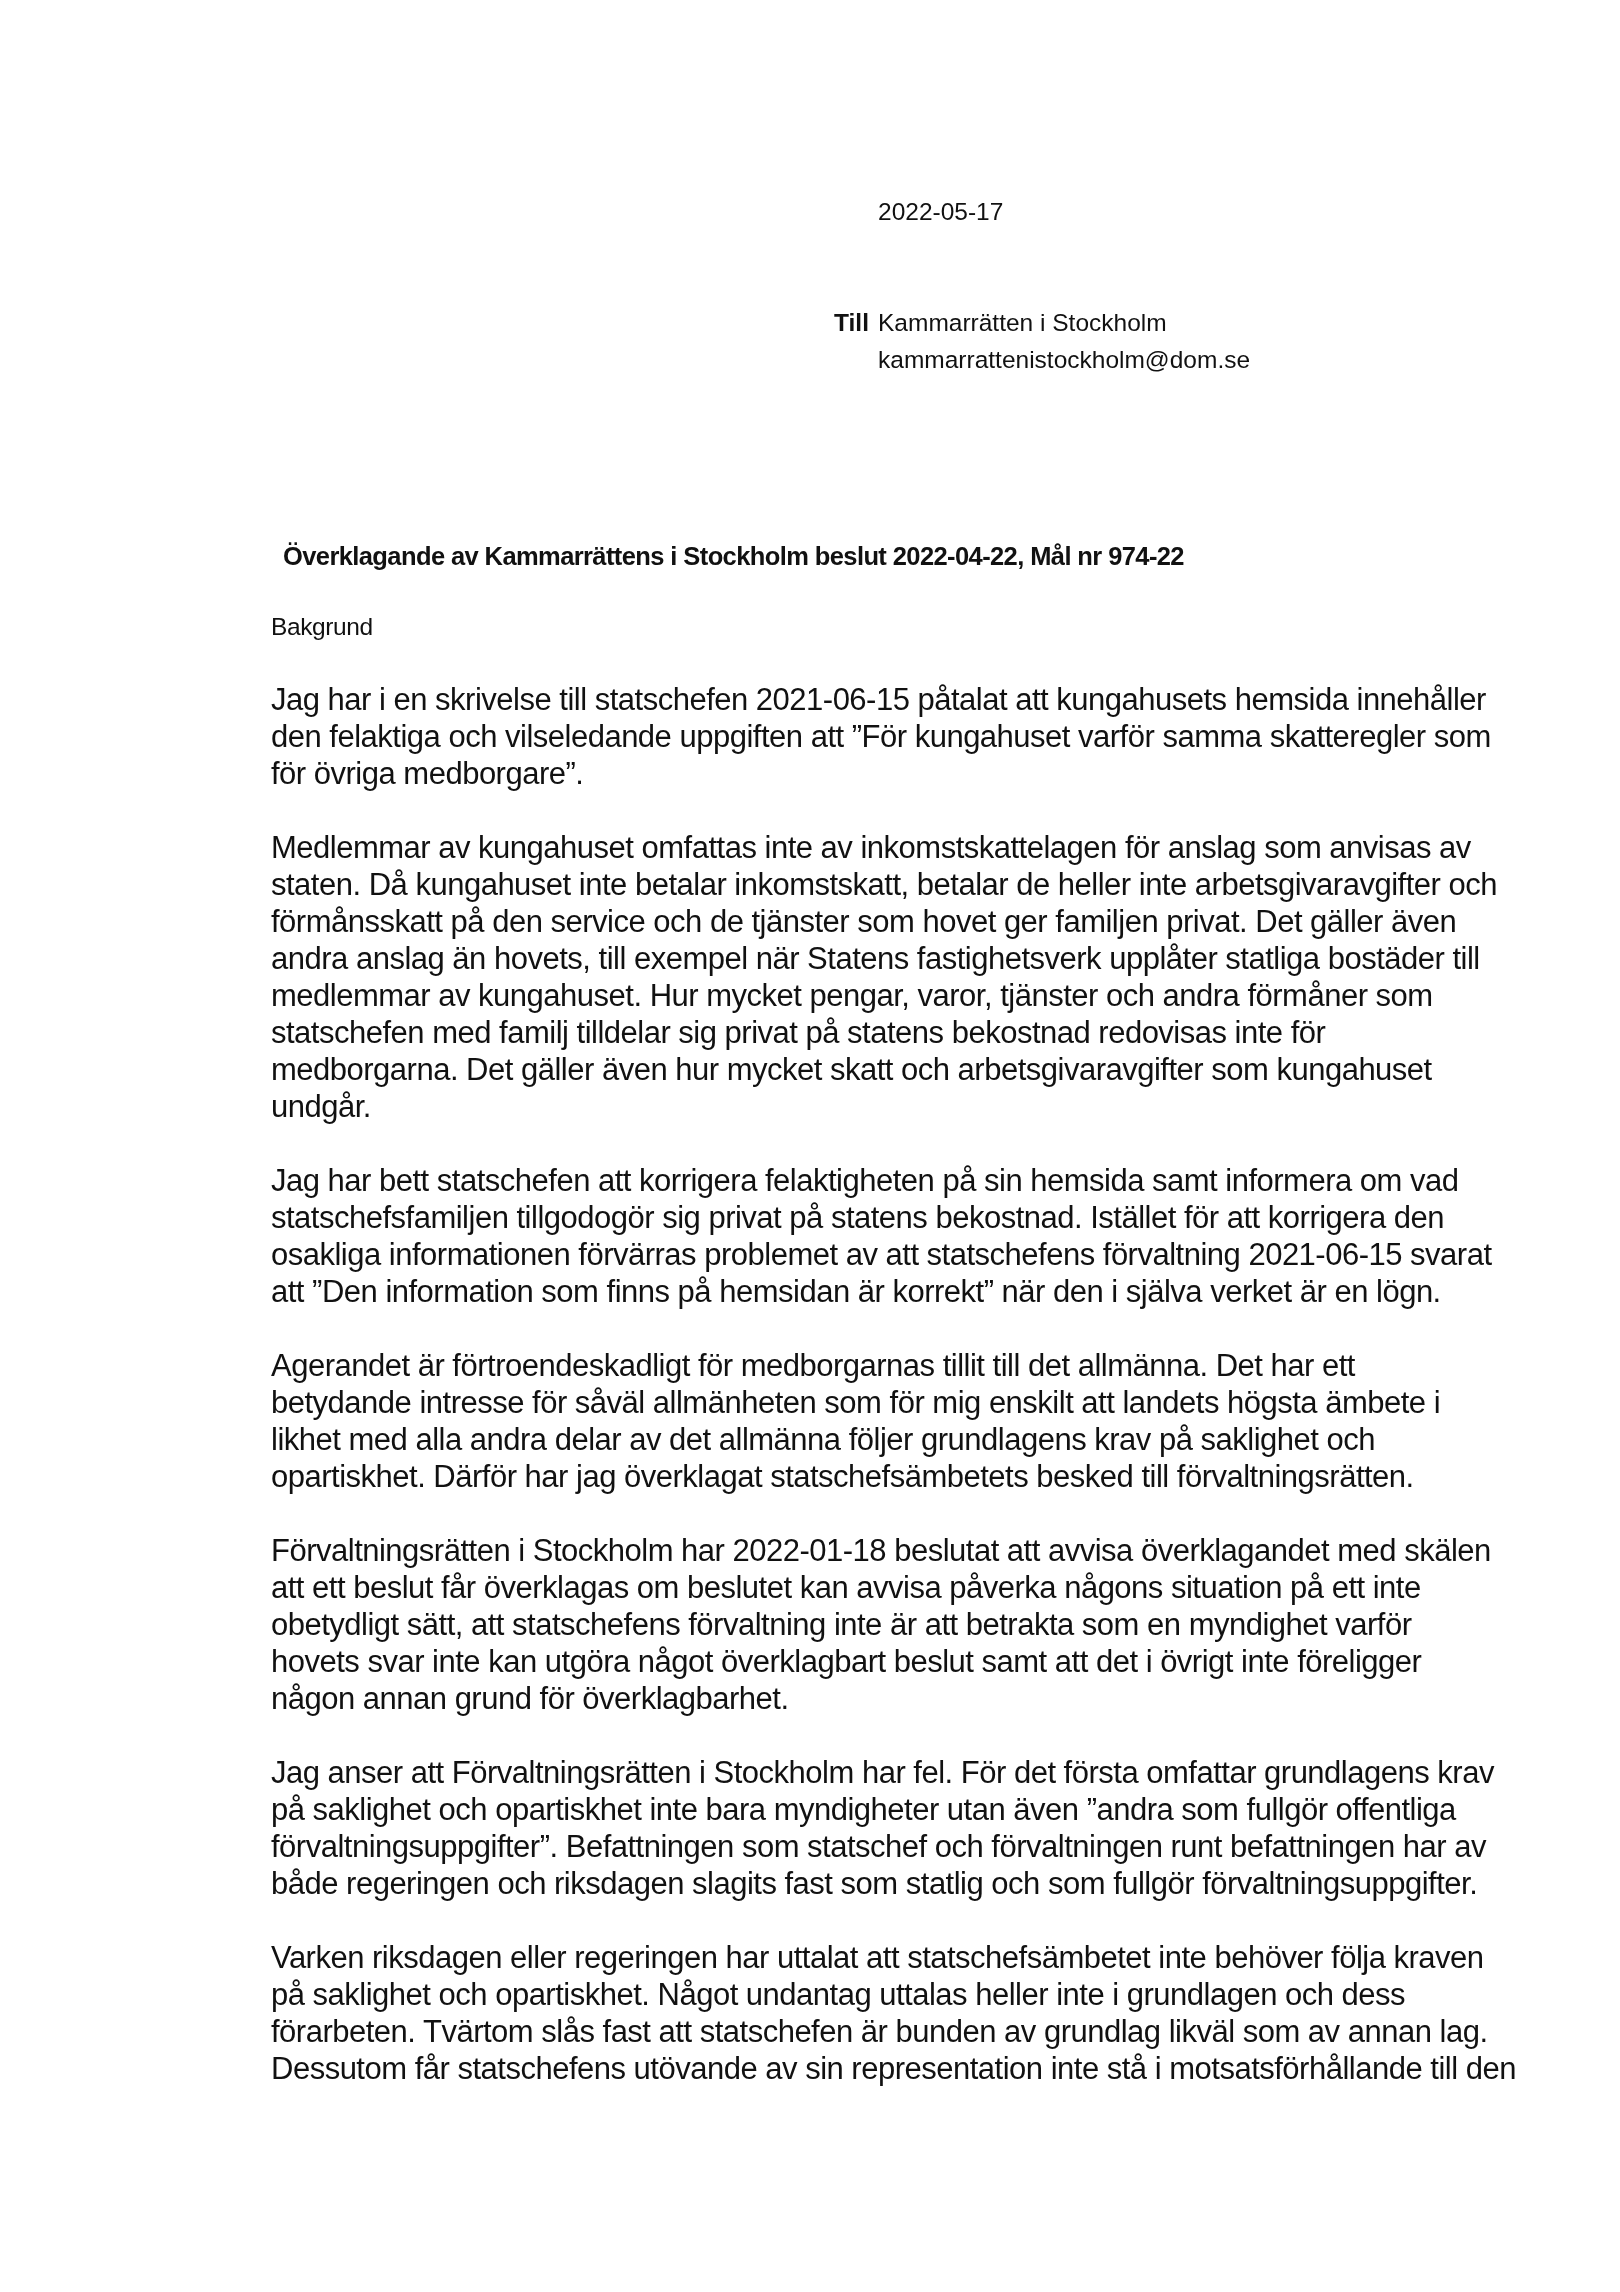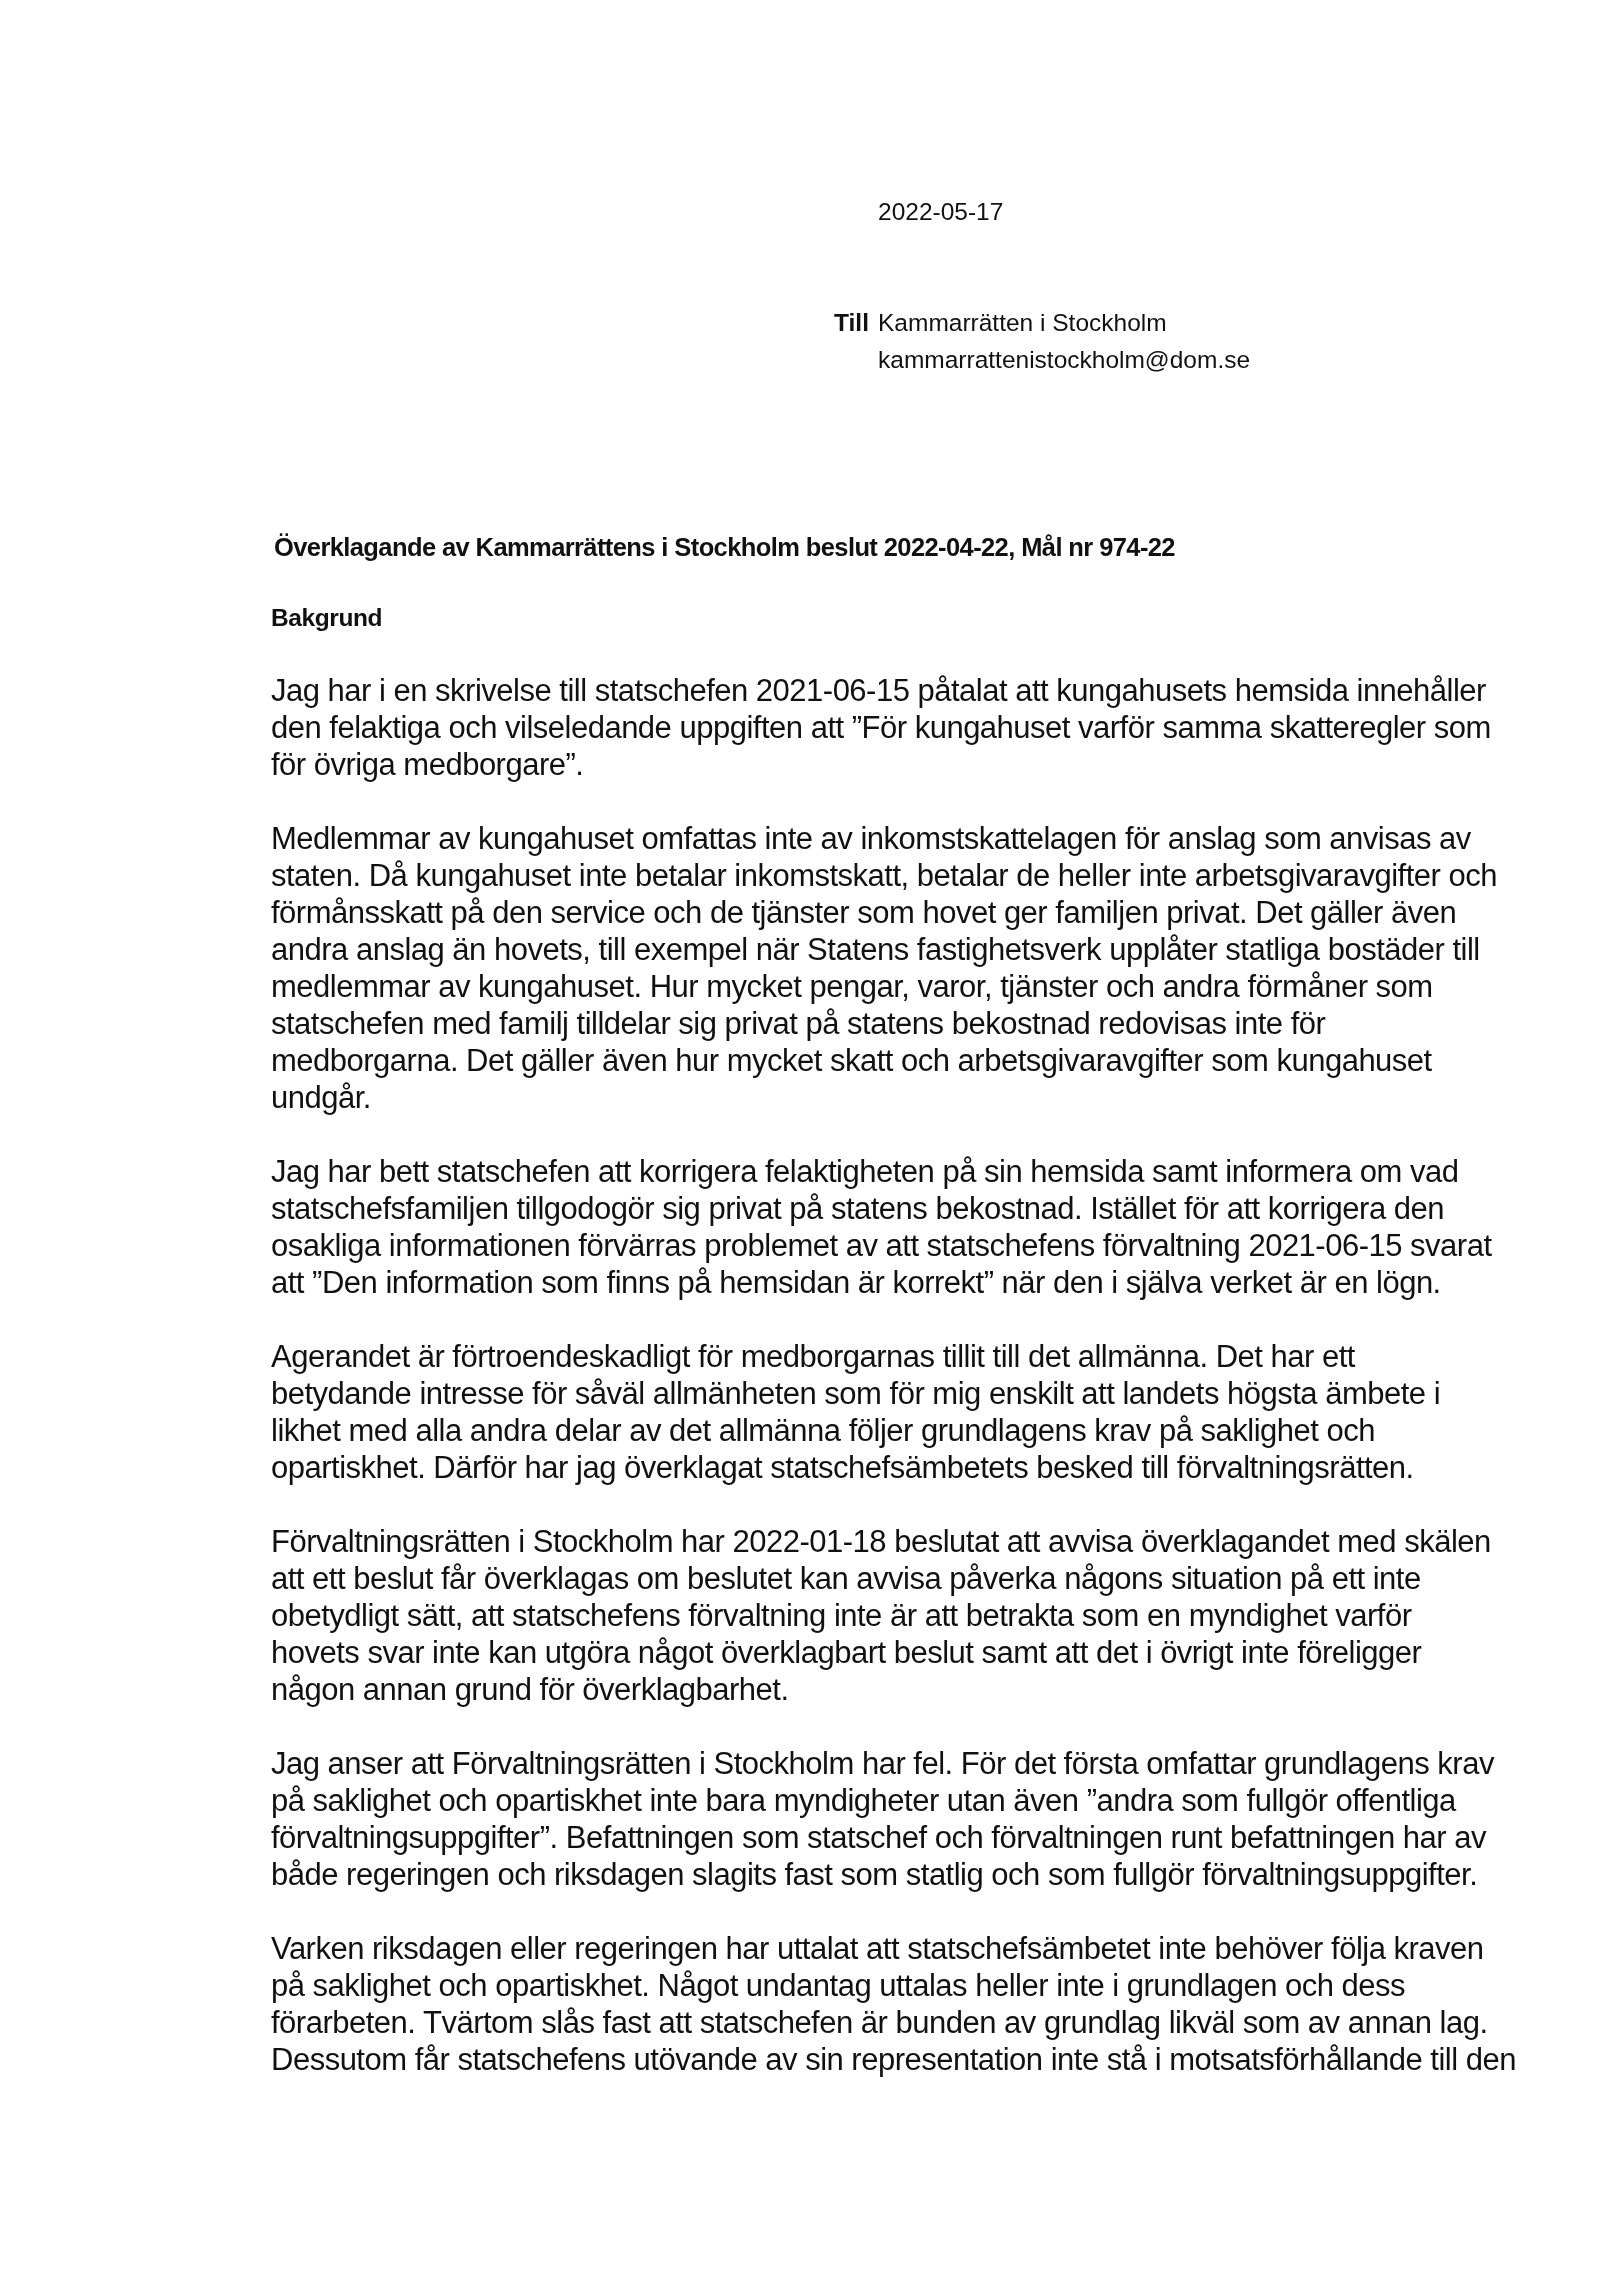--- a/index.html
+++ b/index.html
@@ -54,24 +54,24 @@
       left: 271px;
       top: 527px;
       width: 1176px;
     }
     .title {
       font-weight: bold;
       font-size: 25.5px;
       line-height: 35px;
       white-space: nowrap;
       letter-spacing: -0.6px;
-      margin: 3px;
+      margin: 12px;
     }
     .subheading {
-      font-weight: bold;
+      font-weight: normal;
       font-size: 24.5px;
       line-height: 35px;
       margin: 35px 0 0 0;
       letter-spacing: -0.4px;
     }
     .para {
       margin: 37px 0 0 0;
       font-size: 31px;
       line-height: 37px;
       letter-spacing: -0.5px;

